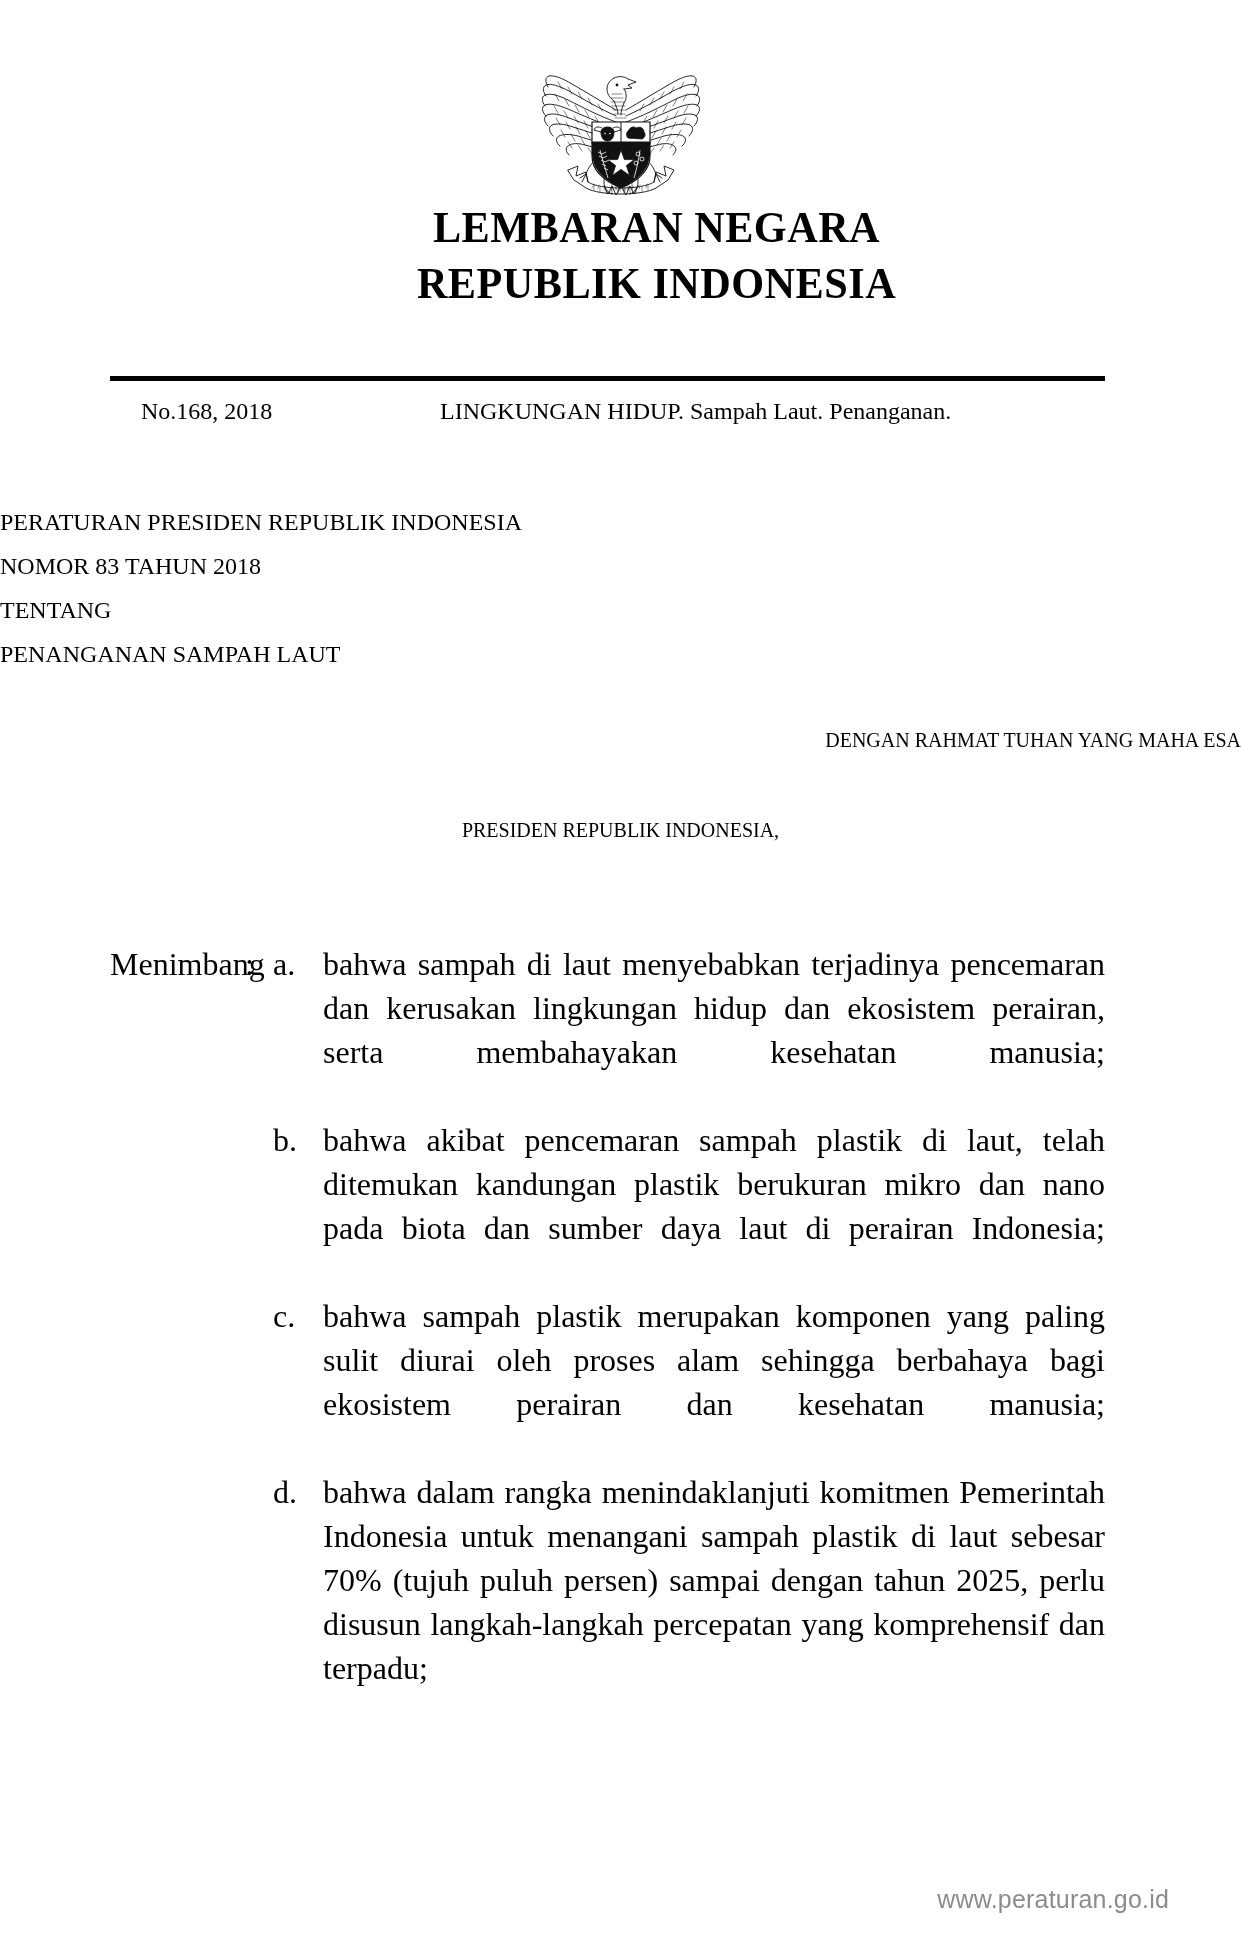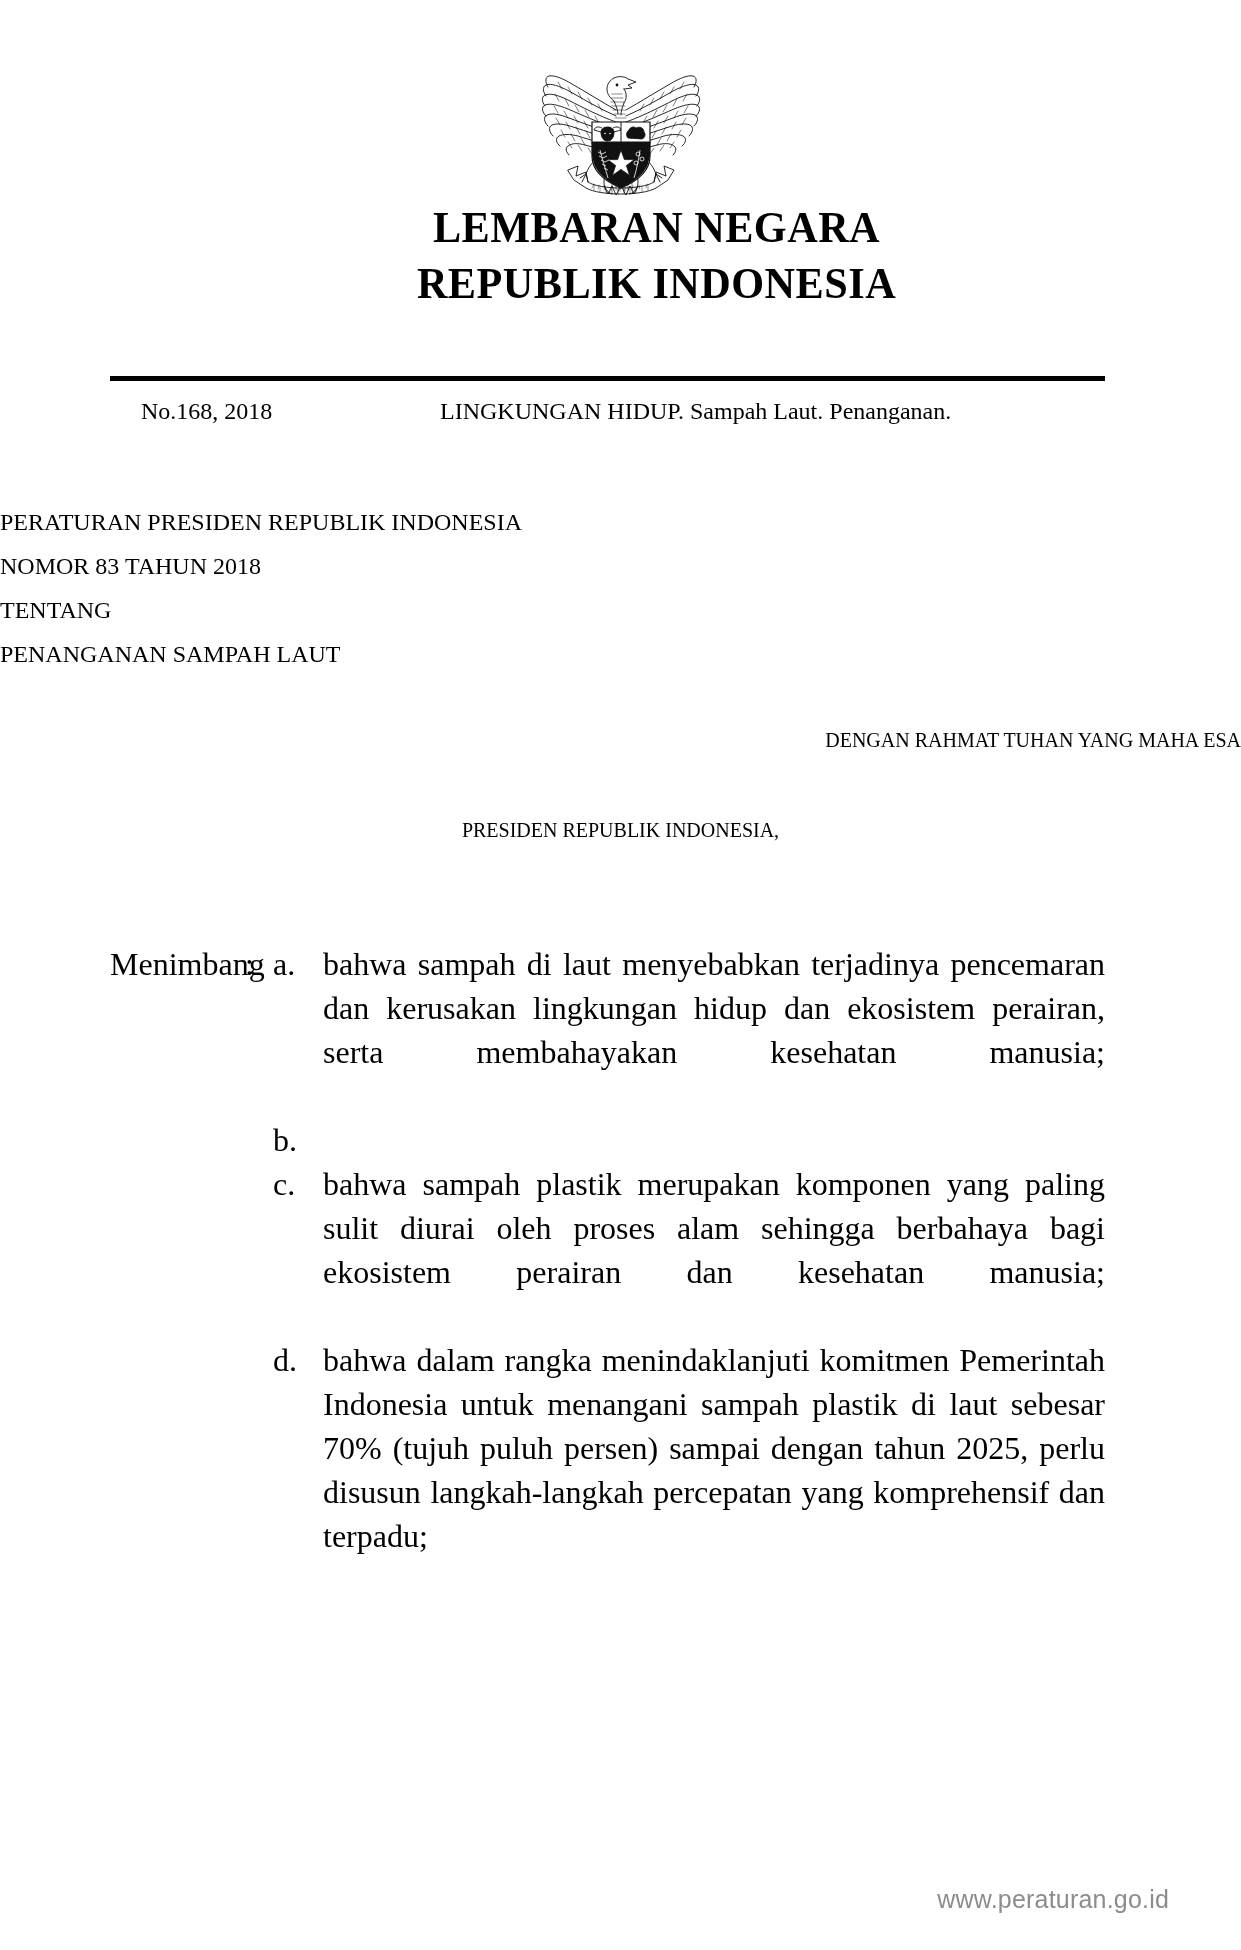--- a/index.html
+++ b/index.html
@@ -406,20 +406,21 @@
       <div class="cons-label">Menimbang</div>
       <div class="cons-colon">:</div>
       <div class="cons-marker">a.</div>
       <div class="cons-text">bahwa sampah di laut menyebabkan terjadinya pencemaran dan kerusakan lingkungan hidup dan ekosistem perairan, serta membahayakan kesehatan manusia;</div>
     </div>
 
     <div class="cons-row sub">
       <div class="cons-label">&nbsp;</div>
       <div class="cons-colon">&nbsp;</div>
       <div class="cons-marker">b.</div>
+      <div class="cons-text">bahwa akibat pencemaran sampah plastik di laut, telah ditemukan kandungan plastik berukuran mikro dan nano pada biota dan sumber daya laut di perairan Indonesia;</div>
     </div>
 
     <div class="cons-row sub">
       <div class="cons-label">&nbsp;</div>
       <div class="cons-colon">&nbsp;</div>
       <div class="cons-marker">c.</div>
       <div class="cons-text">bahwa sampah plastik merupakan komponen yang paling sulit diurai oleh proses alam sehingga berbahaya bagi ekosistem perairan dan kesehatan manusia;</div>
     </div>
 
     <div class="cons-row sub">

